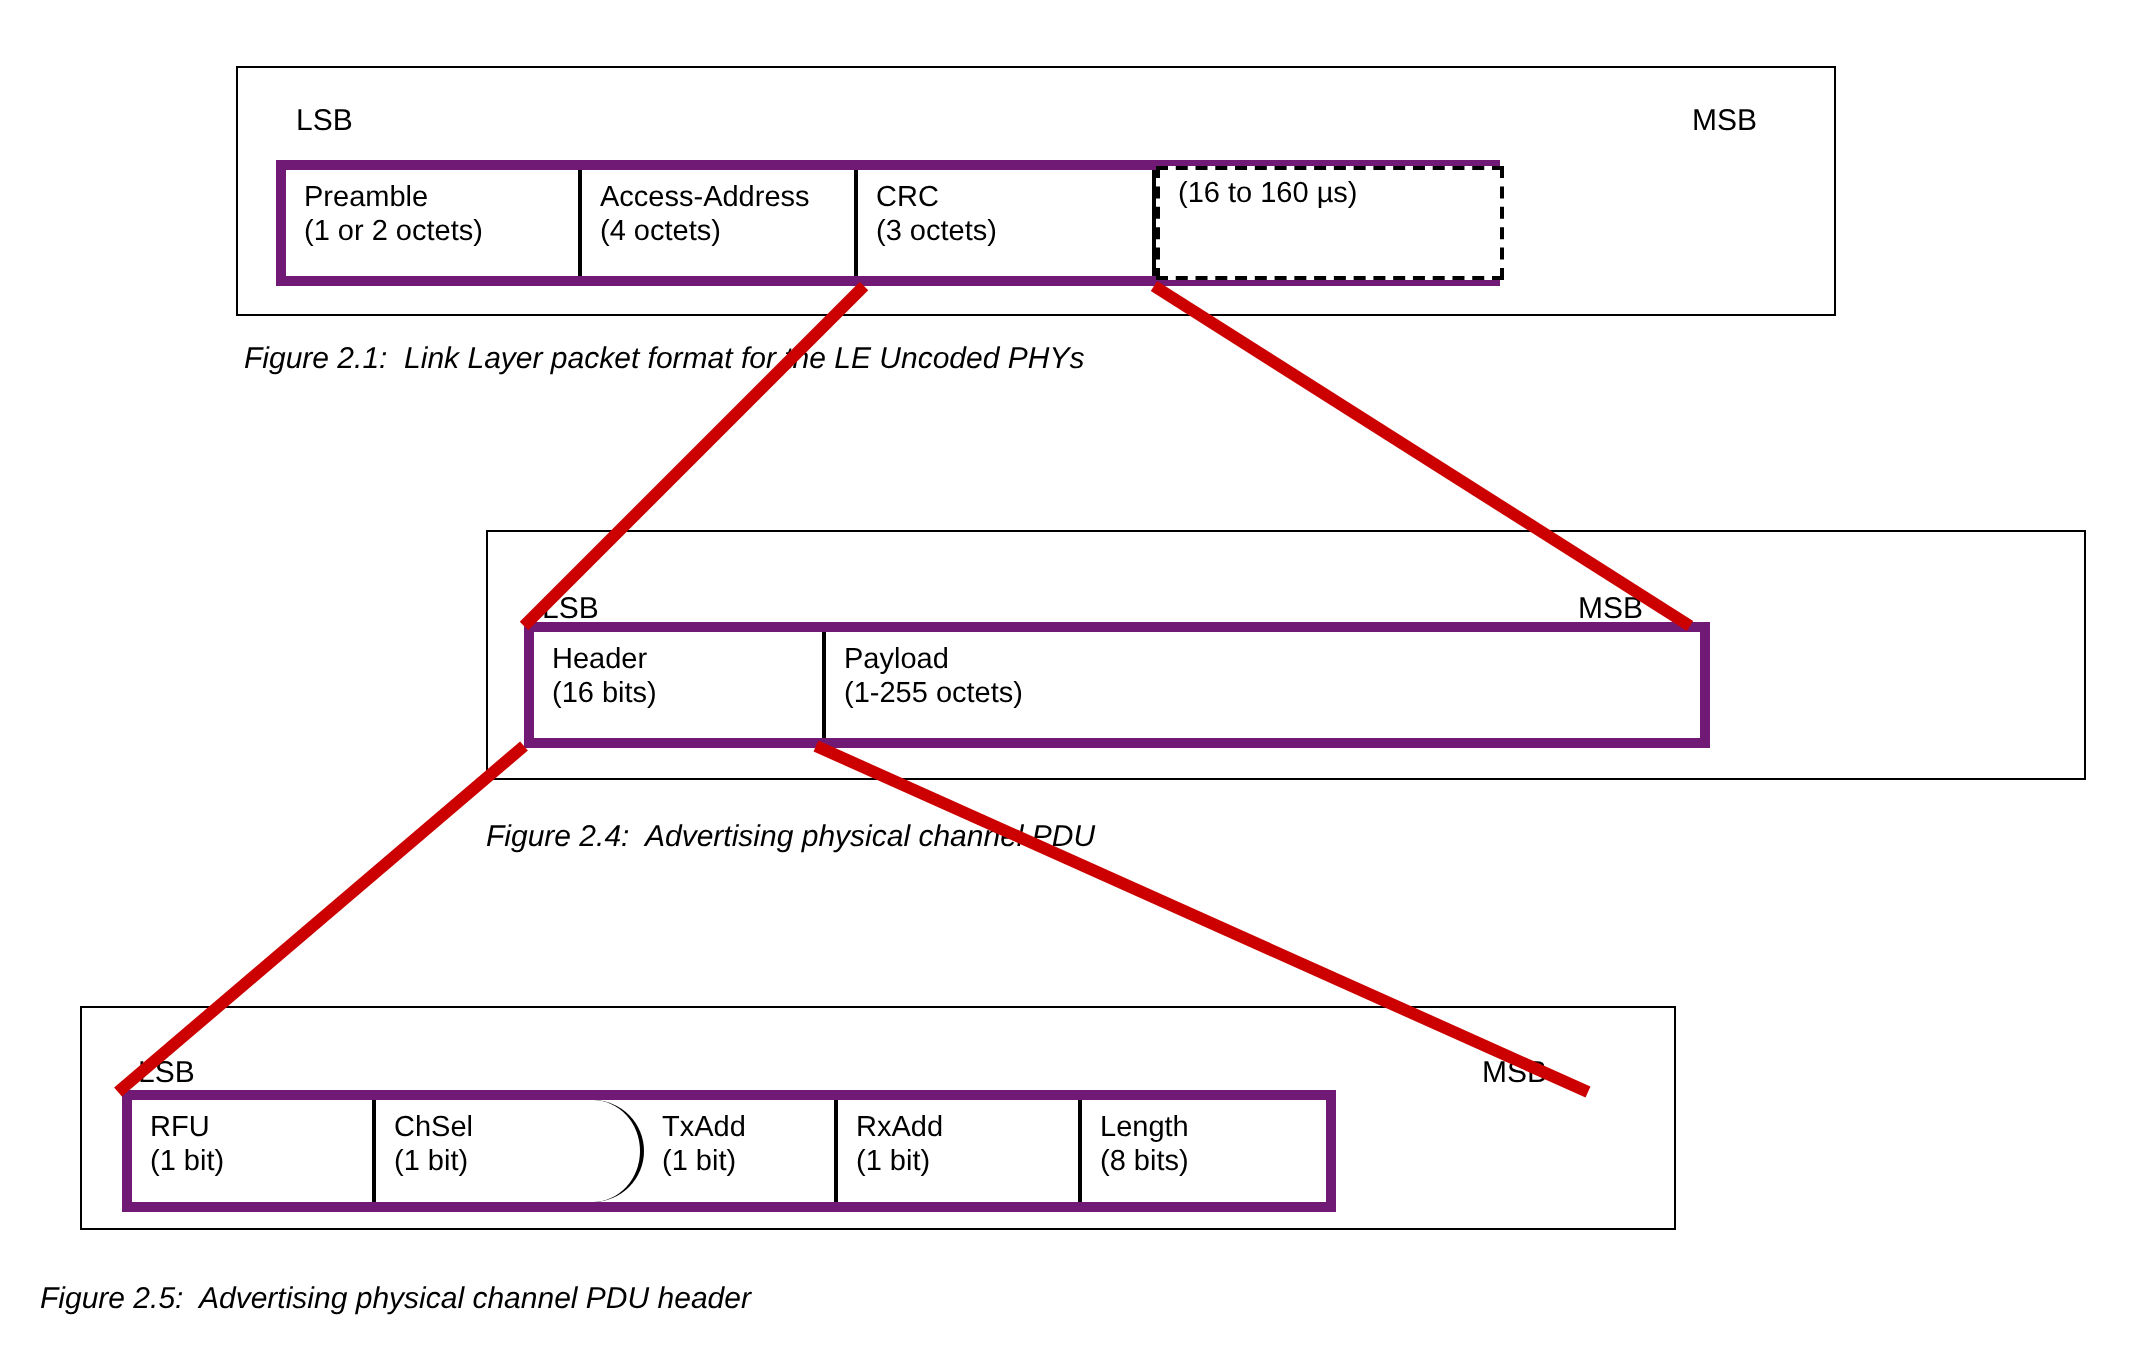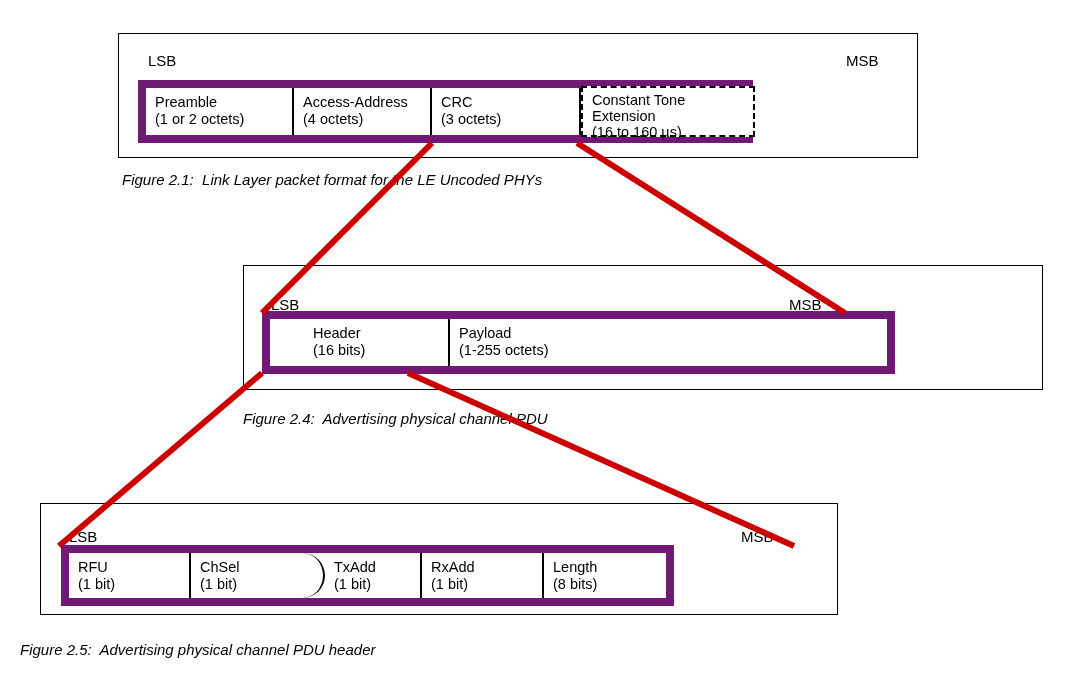--- a/index.html
+++ b/index.html
@@ -25,21 +25,21 @@
     position: absolute;
     font-size: 15px;
     line-height: 15px;
     color: #000000;
     white-space: nowrap;
   }
 
   .row {
     position: absolute;
     display: flex;
-    border: 8px solid #701a75;
+    border: 5px solid #701a75;
     background: #ffffff;
   }
   .cell {
     border-right: 2px solid #000000;
     padding: 6px 8px 6px 9px;
     font-size: 14.5px;
     line-height: 17px;
     white-space: pre-line;
     background: #ffffff;
   }
@@ -71,32 +71,32 @@
 
 <div class="figure-frame" style="left:118px; top:33px; width:800px; height:125px;"></div>
 
 <div class="bit-label" style="left:148px; top:53px;">LSB</div>
 <div class="bit-label" style="left:846px; top:53px;">MSB</div>
 
 <div class="row has-dashed" style="left:138px; top:80px; height:63px;">
   <div class="cell" style="width:148px;"><span>Preamble</span><br><span>(1 or 2 octets)</span></div>
   <div class="cell" style="width:138px;"><span>Access-Address</span><br><span>(4 octets)</span></div>
   <div class="cell" style="width:149px;"><span>CRC</span><br><span>(3 octets)</span></div>
-  <div class="cell dashed-cell" style="width:174px; padding-top:4px; line-height:16px;"><span style="display:block; max-width:135px;">Constant Tone Extension</span><span>(16 to 160 µs)</span></div>
+  <div class="cell dashed-cell" style="width:174px; padding-top:4px; line-height:16px;"><span>(16 to 160 µs)</span></div>
 </div>
 
 <div class="caption" style="left:122px; top:171px;">Figure 2.1:  Link Layer packet format for the LE Uncoded PHYs</div>
 
 <div class="figure-frame" style="left:243px; top:265px; width:800px; height:125px;"></div>
 
 <div class="bit-label" style="left:271px; top:297px;">LSB</div>
 <div class="bit-label" style="left:789px; top:297px;">MSB</div>
 
 <div class="row" style="left:262px; top:311px; height:63px;">
-  <div class="cell" style="width:146px;margin-left:34px;"><span>Header</span><br><span>(16 bits)</span></div>
+  <div class="cell" style="width:146px;"><span>Header</span><br><span>(16 bits)</span></div>
   <div class="cell" style="width:437px;"><span>Payload</span><br><span>(1-255 octets)</span></div>
 </div>
 
 <div class="caption" style="left:243px; top:410px;">Figure 2.4:  Advertising physical channel PDU</div>
 
 <div class="figure-frame" style="left:40px; top:503px; width:798px; height:112px;"></div>
 
 <div class="bit-label" style="left:69px; top:529px;">LSB</div>
 <div class="bit-label" style="left:741px; top:529px;">MSB</div>
 

